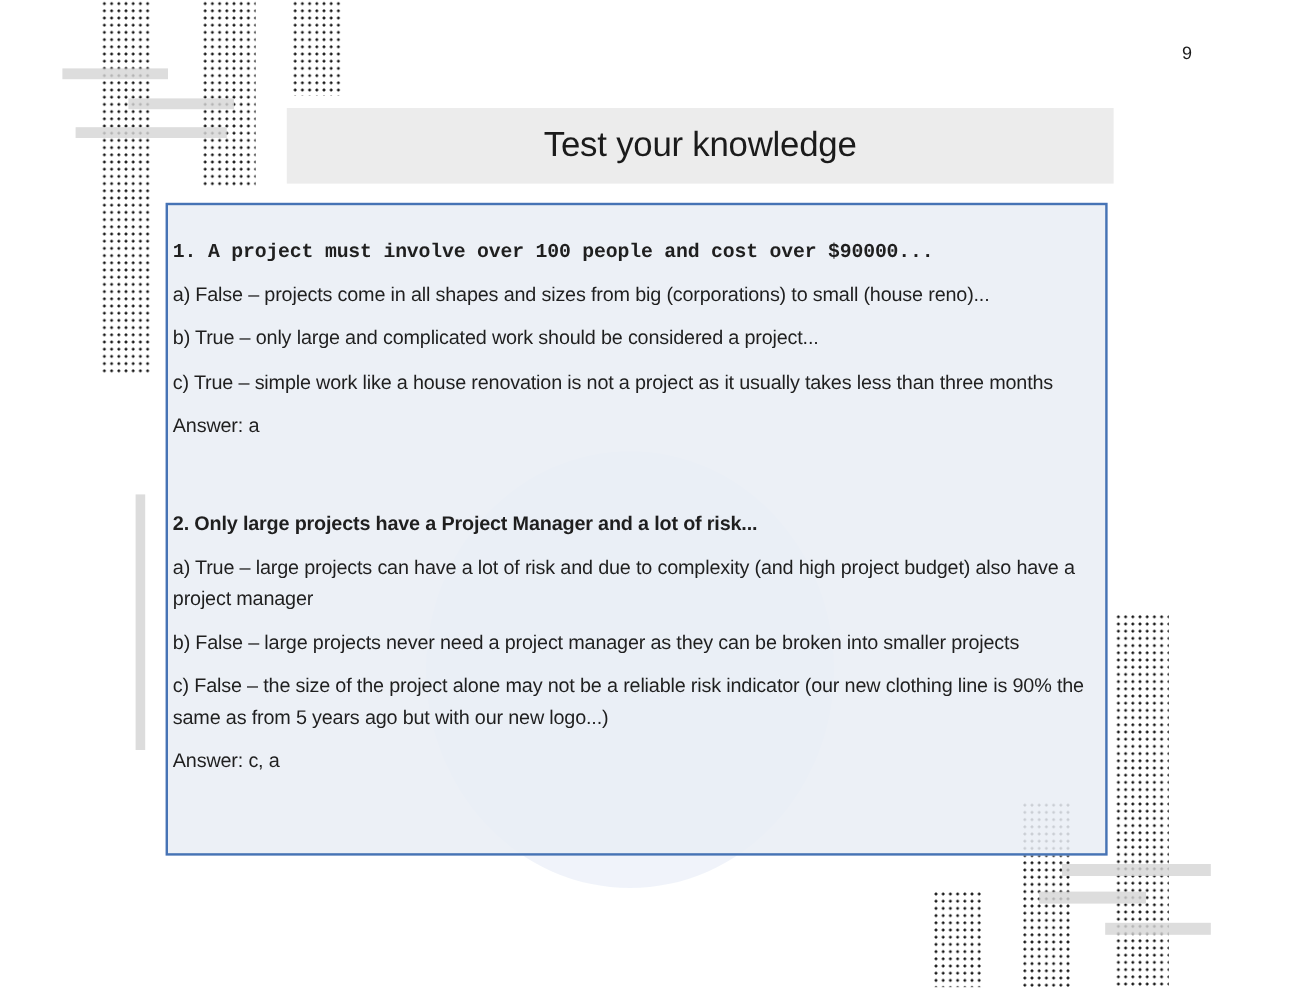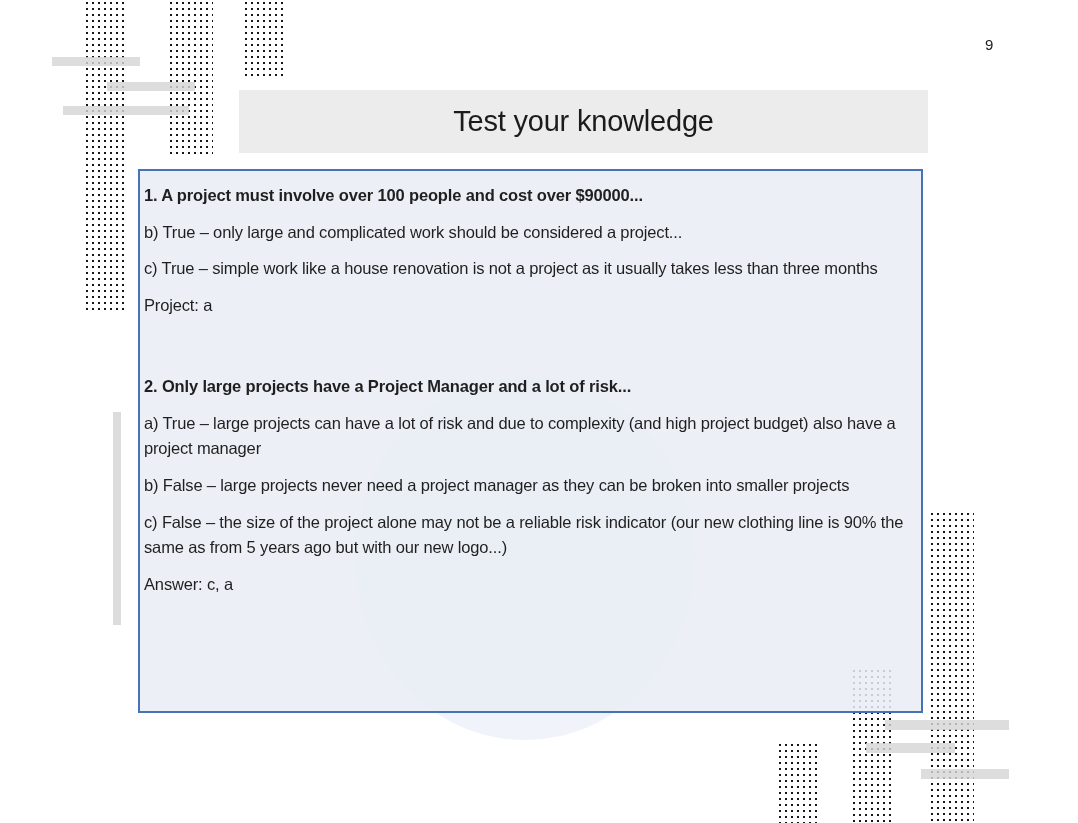--- a/index.html
+++ b/index.html
@@ -57,21 +57,21 @@
   .quiz-box {
     position:absolute; left:138px; top:169px; width:785px; height:544px;
     box-sizing:border-box;
     border:2px solid #4673b5;
     background:rgba(233,237,245,0.85);
     padding:6px 12px 4px 4px;
     font-size:16.5px; line-height:1.55; letter-spacing:-0.15px;
     z-index:3;
   }
   .quiz-box p { margin:11px 0; }
-  .quiz-box p:first-child { margin-top:6px; }
+  .quiz-box p:first-child { margin-top:20px;font-family:Liberation Mono, monospace; }
   .quiz-box p.q { font-weight:bold; }
   .quiz-box p.q2 { margin-top:56px; }
   .quiz-box p.ans2 { }
 </style>
 </head>
 <body>
 
 <div class="slide">
 
   <div class="dots dots-a"></div>
@@ -86,23 +86,24 @@
   <div class="bar bar-left-vertical"></div>
 
   <div class="page-number">9</div>
 
   <div class="banner">
     <h1>Test your knowledge</h1>
   </div>
 
   <div class="quiz-box">
     <p class="q">1. A project must involve over 100 people and cost over $90000...</p>
+    <p>a) False – projects come in all shapes and sizes from big (corporations) to small (house reno)...</p>
     <p>b) True – only large and complicated work should be considered a project...</p>
     <p>c) True – simple work like a house renovation is not a project as it usually takes less than three months</p>
-    <p class="ans">Project: a</p>
+    <p class="ans">Answer: a</p>
 
     <p class="q q2">2. Only large projects have a Project Manager and a lot of risk...</p>
     <p>a) True – large projects can have a lot of risk and due to complexity (and high project budget) also have a project manager</p>
     <p>b) False – large projects never need a project manager as they can be broken into smaller projects</p>
     <p>c) False – the size of the project alone may not be a reliable risk indicator (our new clothing line is 90% the same as from 5 years ago but with our new logo...)</p>
     <p class="ans ans2">Answer: c, a</p>
   </div>
 
   <div class="bar bar-1"></div>
   <div class="bar bar-2"></div>

